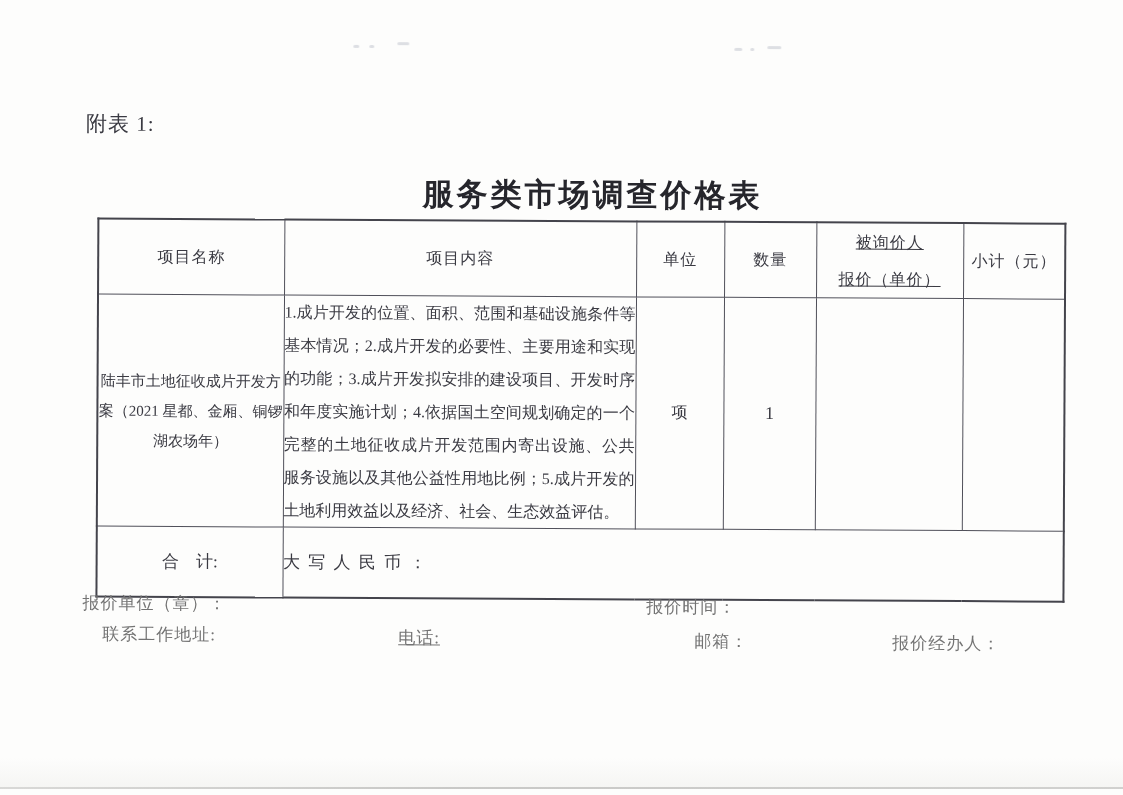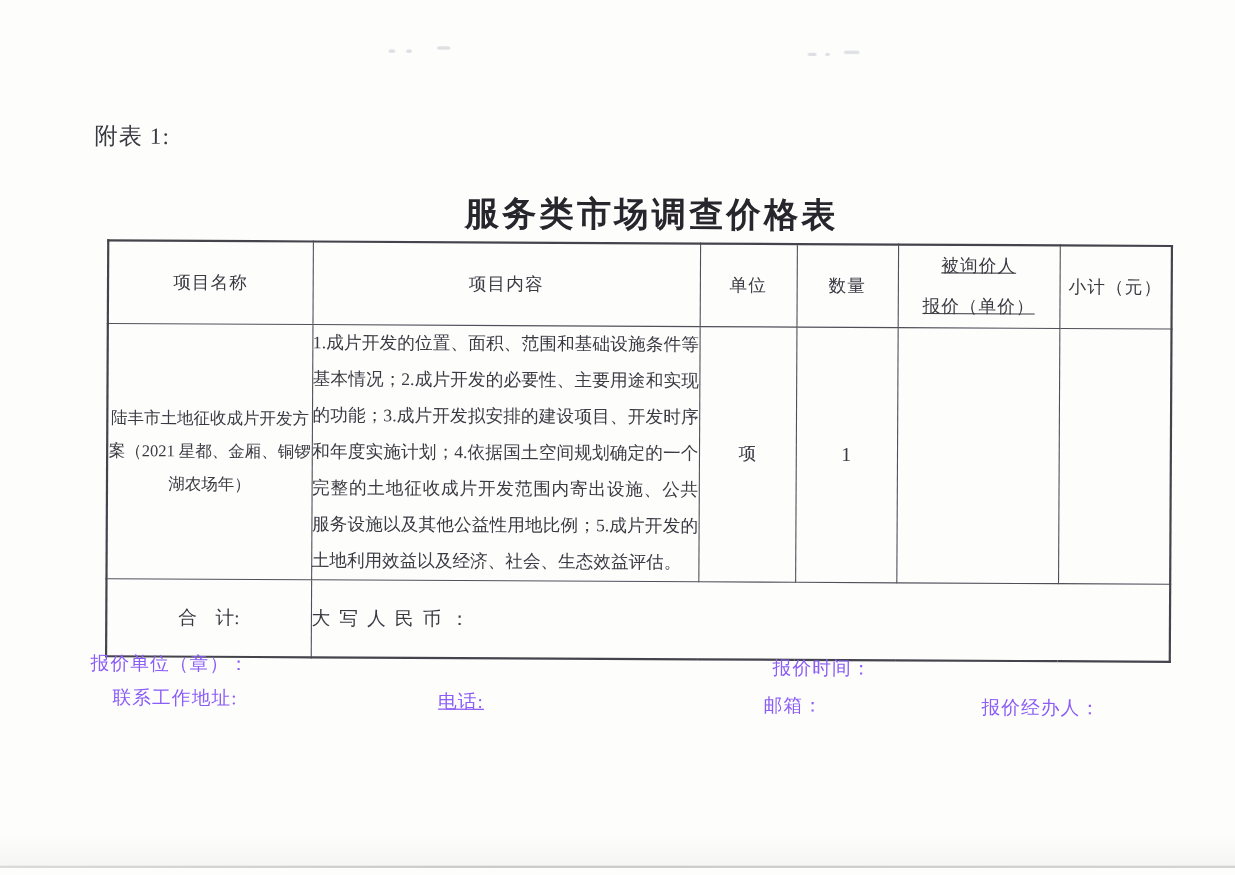--- a/index.html
+++ b/index.html
@@ -104,26 +104,26 @@
   }
   .currency-words-cell {
     vertical-align: middle;
     font-size: 17px;
     padding-left: 6px;
     letter-spacing: 2px;
   }
   .footer-label {
     position: absolute;
     font-size: 17px;
-    color: #8b5cf6;
+    color: #737373;
     letter-spacing: 1px;
     white-space: nowrap;
   }
   .lbl-quote-unit { left: 84px;  top: 594px; }
-  .lbl-quote-time { left: 704px; top: 595px; text-align: center; }
+  .lbl-quote-time { left: 648px; top: 595px; text-align: center; }
   .lbl-address    { left: 72px;  top: 625px; margin-left: 32px; }
   .lbl-phone      { left: 400px; top: 627px; text-decoration: underline; }
   .lbl-email      { left: 696px; top: 629px; }
   .lbl-agent      { left: 862px; top: 630px; margin-left: 32px; }
   .scan-artifact {
     position: absolute;
     height: 3px;
     background: #8d93a6;
     opacity: 0.28;
     border-radius: 2px;

